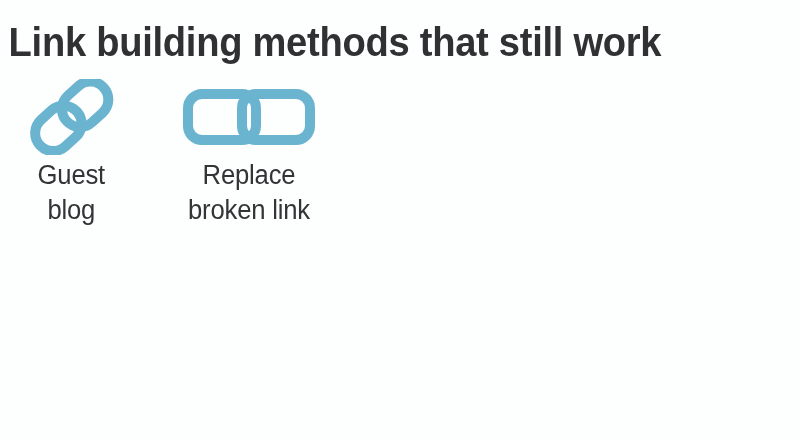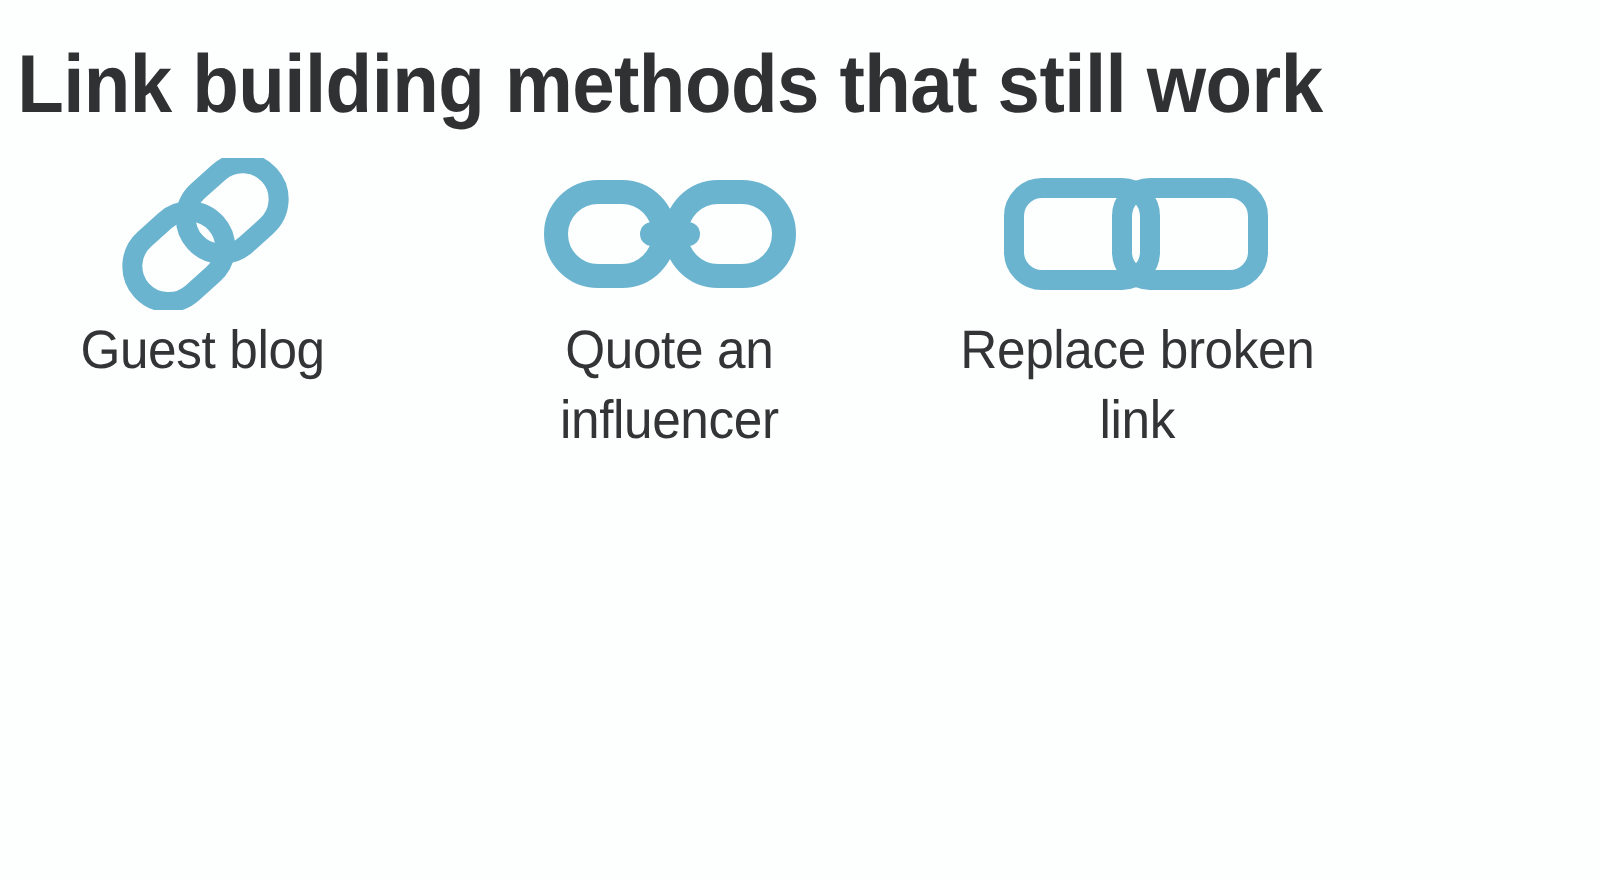--- a/index.html
+++ b/index.html
@@ -41,21 +41,21 @@
     letter-spacing: -0.3px;
     transform: scaleX(0.93);
     transform-origin: center;
     white-space: nowrap;
   }
 
   
   .grid {
     flex: 1;
     display: grid;
-    grid-template-columns: repeat(3, 1fr);
+    grid-template-columns: repeat(4, 1fr);
     grid-template-rows: repeat(2, 1fr);
     column-gap: 0px;
     row-gap: 0px;
     padding: 0 8px 6px 8px;
     box-sizing: border-box;
     gap: 46px;
   }
   .cell {
     display: flex;
     flex-direction: column;
@@ -100,32 +100,20 @@
           <g transform="rotate(-42 52 38)" fill="none" stroke="#6ab4d0" stroke-width="10">
             <rect x="10" y="20" width="50" height="36" rx="18" ry="18"></rect>
             <rect x="46" y="20" width="50" height="36" rx="18" ry="18"></rect>
           </g>
         </svg>
       </div>
       <div class="label">Guest blog</div>
     </div>
 
 
-    <div class="cell">
-      <div class="icon-box">
-        <svg width="130" height="66" viewBox="0 0 130 66" aria-hidden="true">
-          <g fill="none" stroke="#6ab4d0" stroke-width="12">
-            <rect x="8" y="12" width="54" height="42" rx="21" ry="21"></rect>
-            <rect x="68" y="12" width="54" height="42" rx="21" ry="21"></rect>
-          </g>
-          <rect x="50" y="27" width="30" height="12" rx="6" ry="6" fill="#6ab4d0"></rect>
-        </svg>
-      </div>
-      <div class="label">Quote an influencer</div>
-    </div>
 
 
     <div class="cell">
       <div class="icon-box">
         <svg width="136" height="66" viewBox="0 0 136 66" aria-hidden="true">
           <g fill="none" stroke="#6ab4d0" stroke-width="10">
             <rect x="7" y="10" width="68" height="46" rx="14" ry="14"></rect>
             <rect x="61" y="10" width="68" height="46" rx="14" ry="14"></rect>
           </g>
         </svg>

